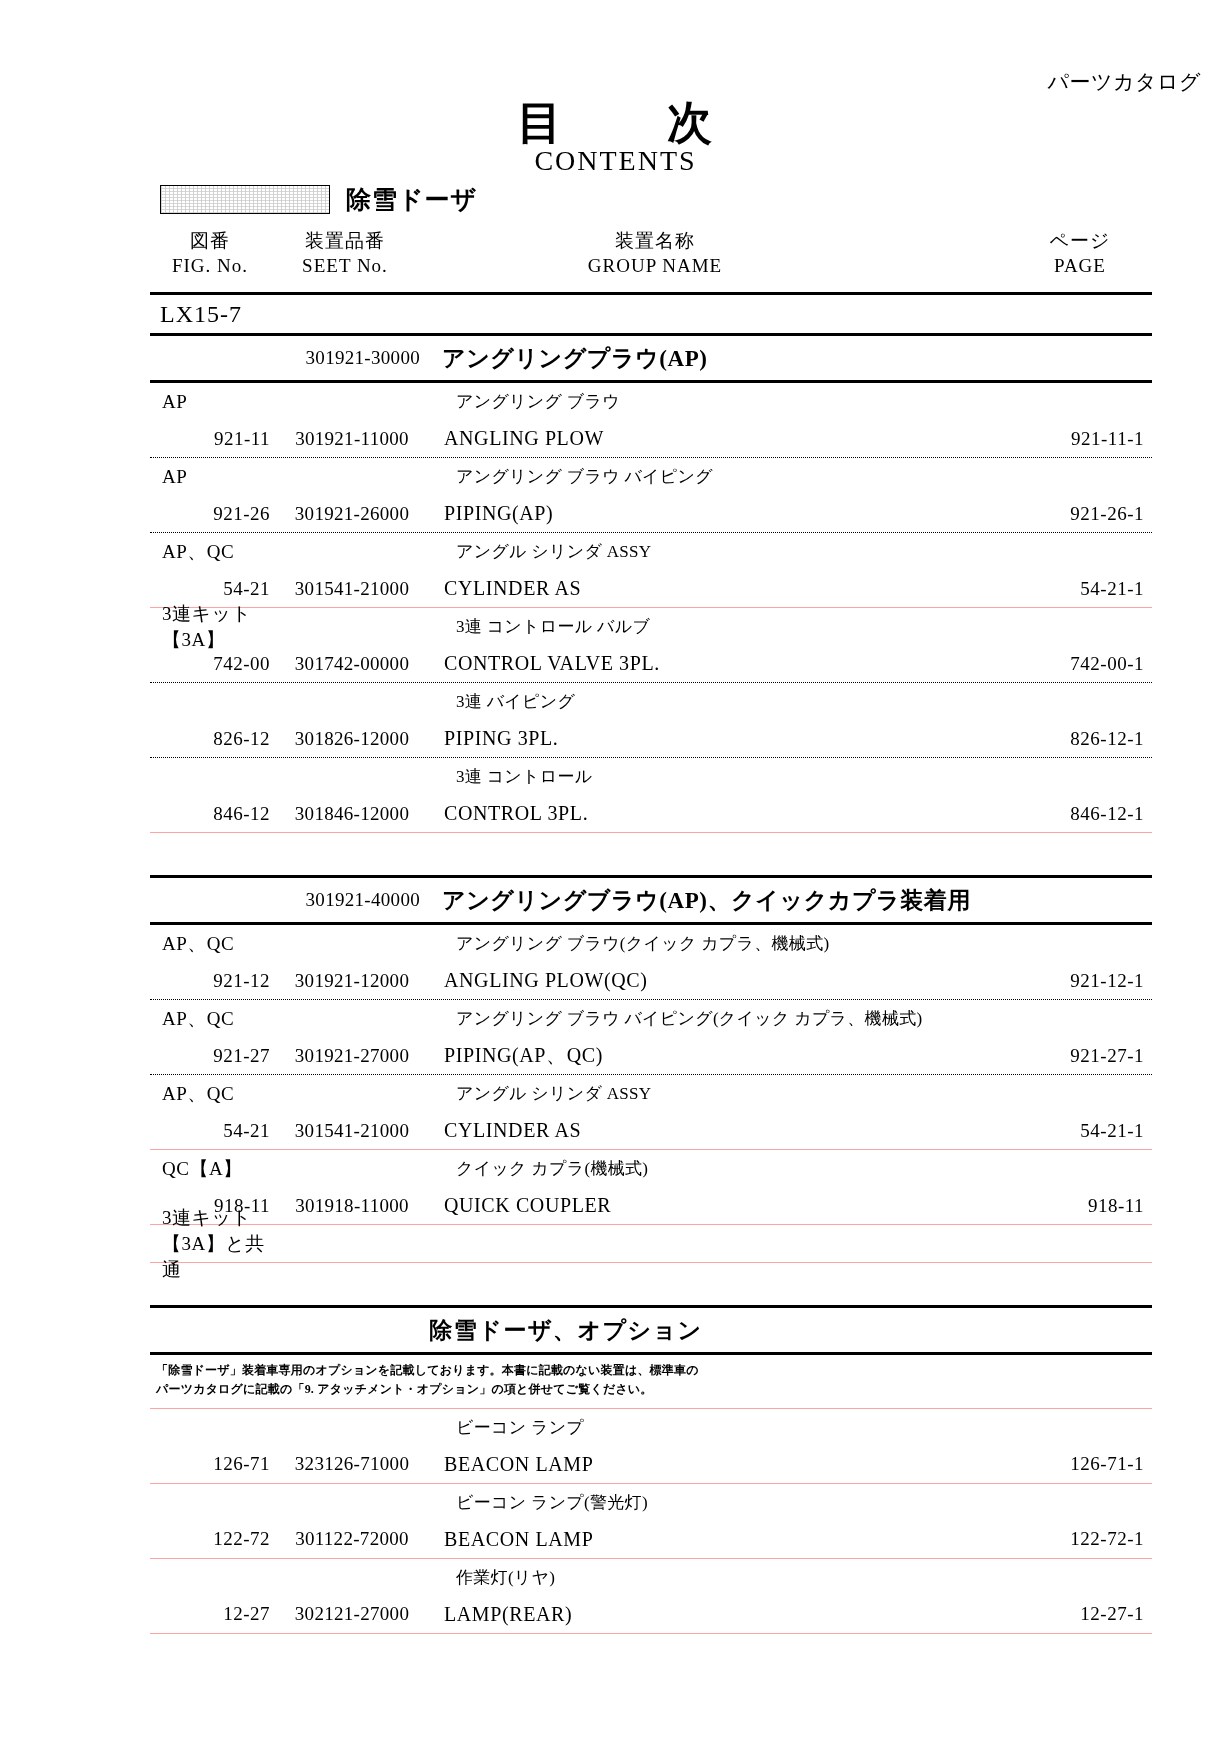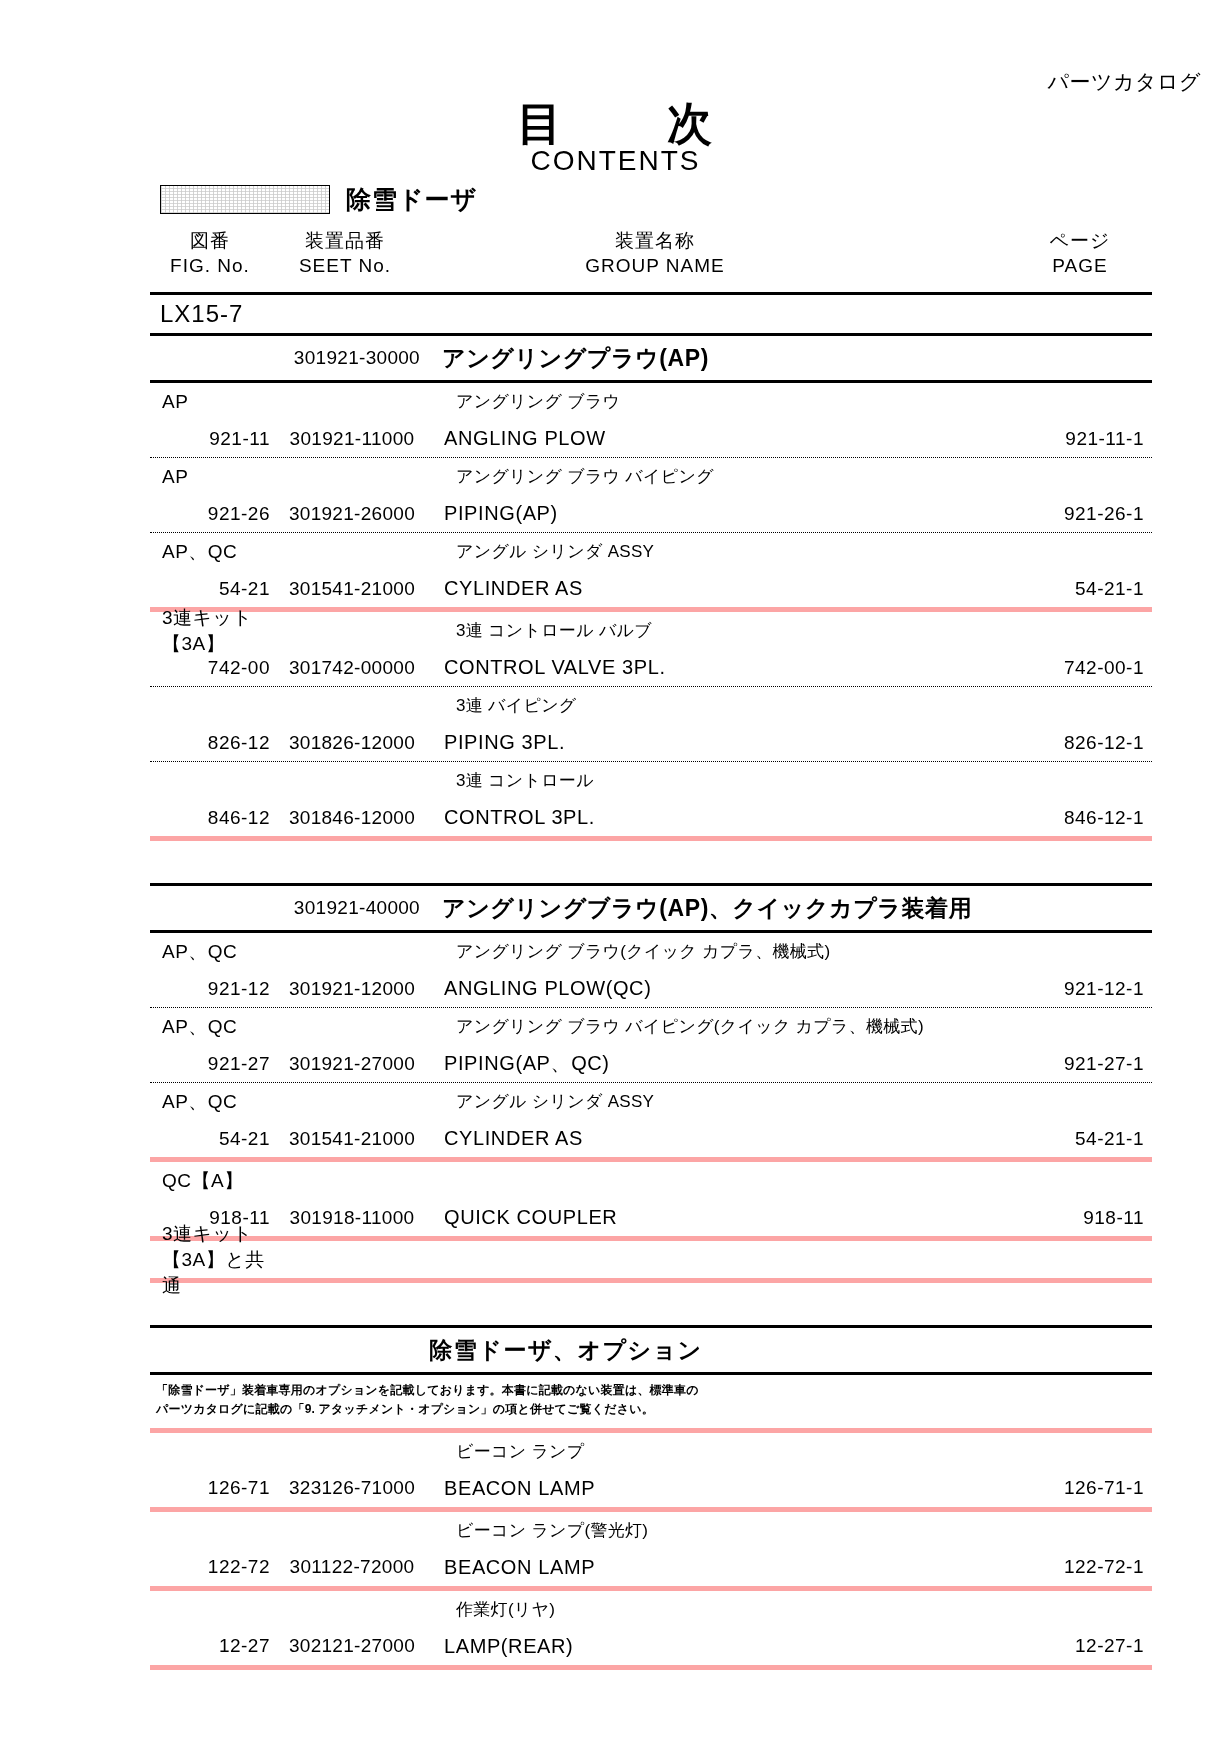--- a/index.html
+++ b/index.html
@@ -13,20 +13,21 @@
     font-family: "Liberation Sans", "DejaVu Sans", sans-serif;
     color: #000000;
     position: relative;
     overflow: hidden;
   }
   .page {
     position: relative;
     width: 1231px;
     height: 1746px;
     box-sizing: border-box;
+    font-family: Liberation Serif, serif;
   }
 
   
   .catalog-kind {
     position: absolute;
     top: 68px;
     right: 30px;
     font-size: 21px;
     letter-spacing: 0.5px;
     white-space: nowrap;
@@ -107,21 +108,21 @@
   .head-jp .c-fig, .head-jp .c-sheet, .head-jp .c-name, .head-jp .c-page { letter-spacing: 1px; }
 
   
   .tbl {
     position: absolute;
     left: 150px;
     top: 292px;
     width: 1002px;
   }
   .rule-thick { border-top: 3px solid #000; }
-  .rule-thin  { border-top: 5px solid #fca5a5; }
+  .rule-thin  { border-top: 1px solid #fca5a5; }
   .rule-dot   { border-top: 1px dotted #000; }
   .rule-none  { border-top: 0 none; }
 
   .model-row {
     height: 38px;
     display: flex;
     align-items: center;
     padding-left: 10px;
     font-size: 24px;
     letter-spacing: 1px;
@@ -367,20 +368,21 @@
       </div>
       <div class="r rule-none">
         <div class="fig">54-21</div>
         <div class="sheet">301541-21000</div>
         <div class="gname">CYLINDER AS</div>
         <div class="pg">54-21-1</div>
       </div>
       <div class="r rule-thin">
         <div class="fig left">QC【A】</div>
         <div class="sheet"></div>
+        <div class="gname kana">クイック カプラ(機械式)</div>
         <div class="pg"></div>
       </div>
       <div class="r rule-none">
         <div class="fig">918-11</div>
         <div class="sheet">301918-11000</div>
         <div class="gname">QUICK COUPLER</div>
         <div class="pg">918-11</div>
       </div>
       <div class="r rule-thin">
         <div class="fig left">3連キット【3A】と共通</div>

